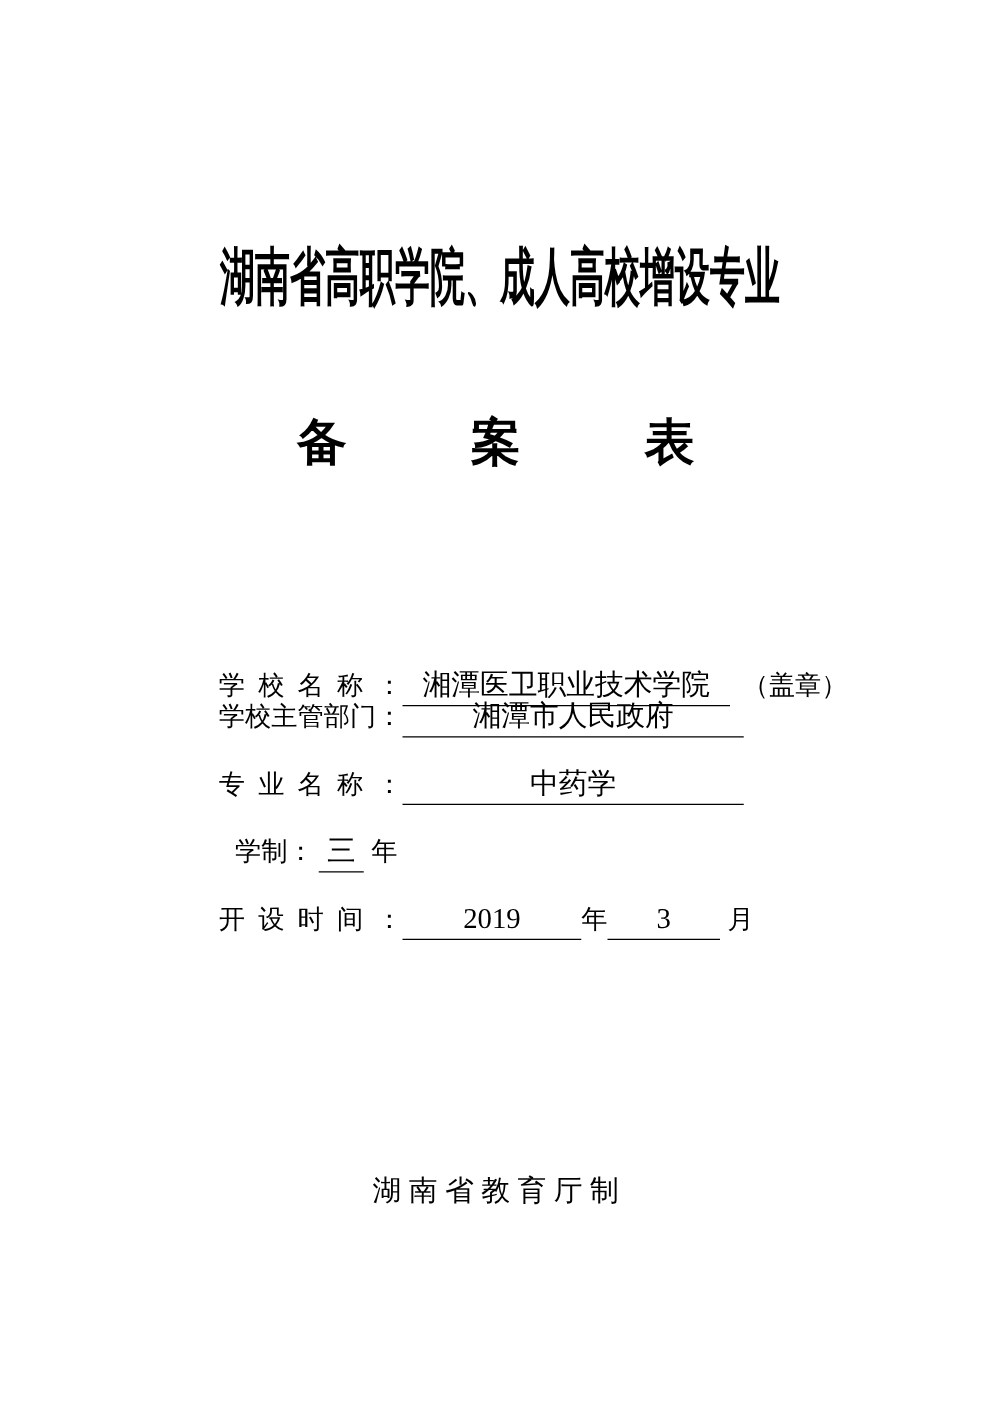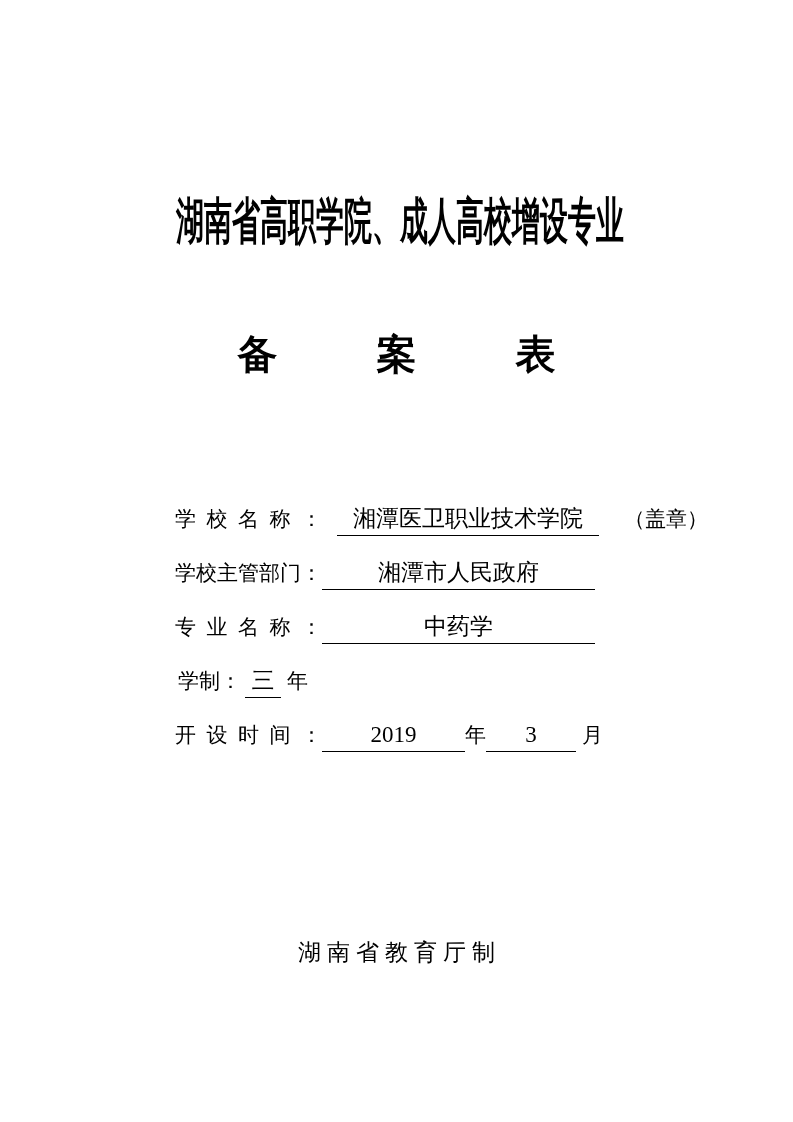--- a/index.html
+++ b/index.html
@@ -52,21 +52,21 @@
   }
 
   
   .form-row {
     position: absolute;
     left: 175px;
     display: flex;
     align-items: baseline;
     white-space: nowrap;
   }
-  .row-1 { top: 503px; gap: 15px; }
+  .row-1 { top: 532px; }
   .row-2 { top: 557px; }
   .row-3 { top: 611px; }
   .row-4 { top: 665px; }
   .row-5 { top: 719px; }
 
   .lbl {
     display: inline-block;
     width: 147px;
     font-size: 21px;
     line-height: 32px;
@@ -87,21 +87,21 @@
   .w36  { width: 36px; }
   .w143 { width: 143px; }
   .w90  { width: 90px; }
 
   .inline-lbl {
     display: inline-block;
     font-size: 21px;
     line-height: 32px;
   }
   .seal-note { margin-left: 10px; }
-  .gap3 { margin-left: 3px; }
+  .gap3 { margin-left: 13px; }
   .gap4 { margin-left: 4px; }
   .gap6 { margin-left: 6px; }
 
   
   .footer-line {
     position: absolute;
     top: 938px;
     left: 0;
     width: 100%;
     text-align: center;

